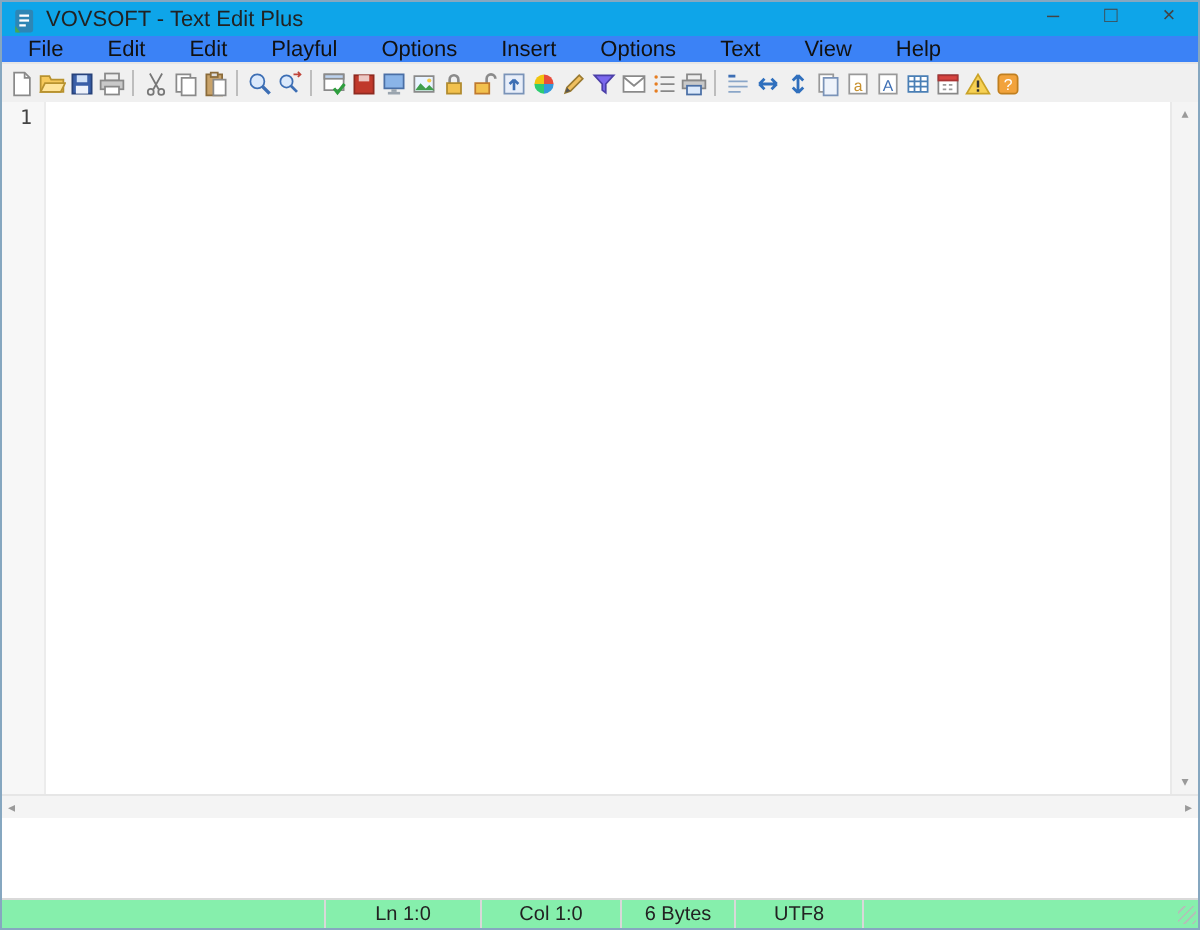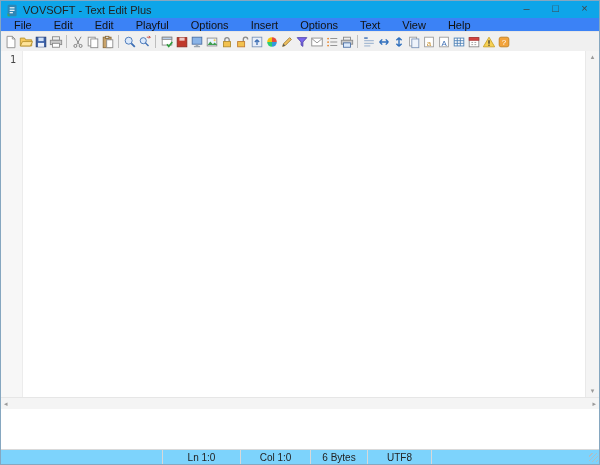--- a/index.html
+++ b/index.html
@@ -28,21 +28,21 @@
   .gutter{width:22px;background:#f7f7f7;border-right:1px solid #ececec;font-family:"DejaVu Sans Mono",monospace;
     font-size:10px;color:#444;text-align:right;padding:3px 6px 0 0;box-sizing:border-box;flex:0 0 auto;}
   .textarea{flex:1 1 auto;border:0;outline:none;resize:none;font-family:"DejaVu Sans Mono",monospace;
     font-size:11px;padding:2px 3px;background:#fff;min-width:0;}
   .vscroll{width:14px;background:#f4f4f4;border-left:1px solid #e9e9e9;display:flex;flex-direction:column;
     justify-content:space-between;align-items:center;flex:0 0 auto;color:#9a9a9a;font-size:7px;padding:2px 0;box-sizing:border-box;}
   
   .hscroll{height:11px;background:#f4f4f4;border-top:1px solid #e6e6e6;display:flex;align-items:center;
     justify-content:space-between;color:#9a9a9a;font-size:7px;padding:0 3px;flex:0 0 auto;}
   
-  .statusbar{height:14px;background:#7dd3fc;border-top:1px solid #d9d9d9;display:flex;align-items:center;
+  .statusbar{height:14px;background:#86efac;border-top:1px solid #d9d9d9;display:flex;align-items:center;
     font-size:10px;color:#222;flex:0 0 auto;margin-top:40px;}
   .status-cell{height:100%;display:flex;align-items:center;justify-content:center;
     border-right:1px solid #d8d8d8;box-sizing:border-box;white-space:nowrap;}
   .status-spacer{width:162px;}
   .status-ln{width:78px;}
   .status-col{width:70px;}
   .status-bytes{width:57px;}
   .status-enc{width:64px;text-align:center;}
   .status-tail{flex:1 1 auto;border-right:0;justify-content:flex-end;padding-right:1px;}
   .resize-grip{width:9px;height:9px;background:

